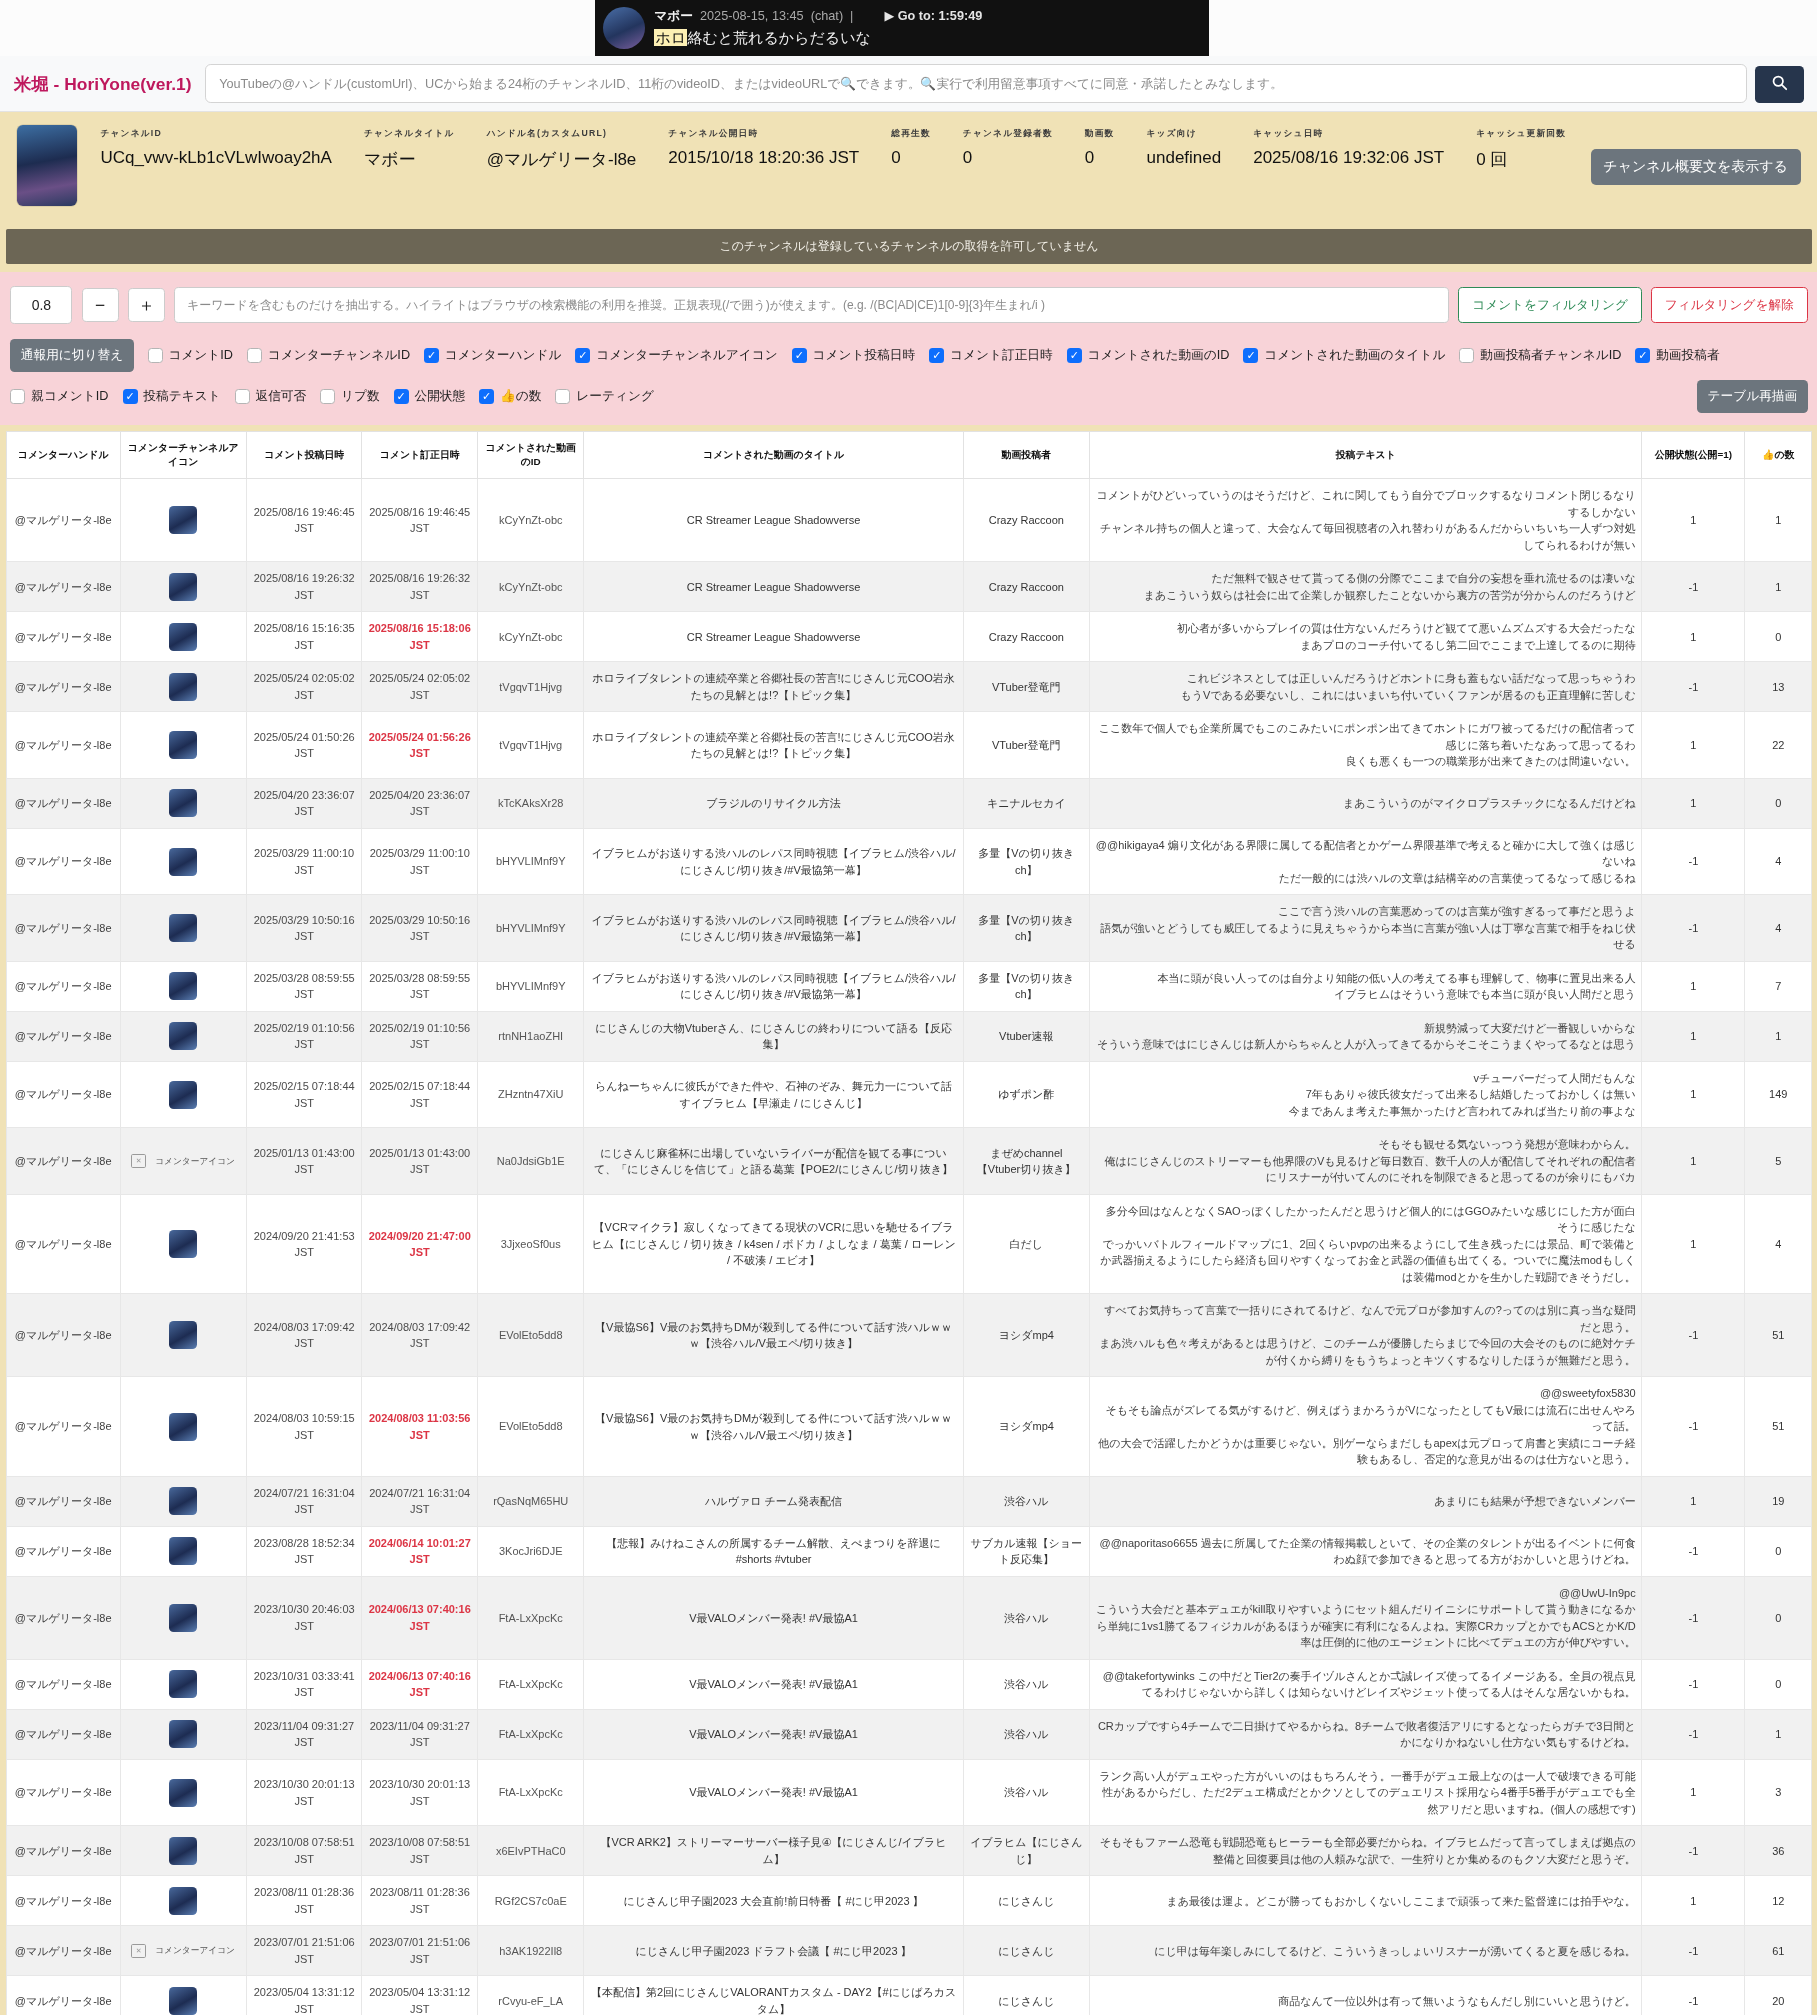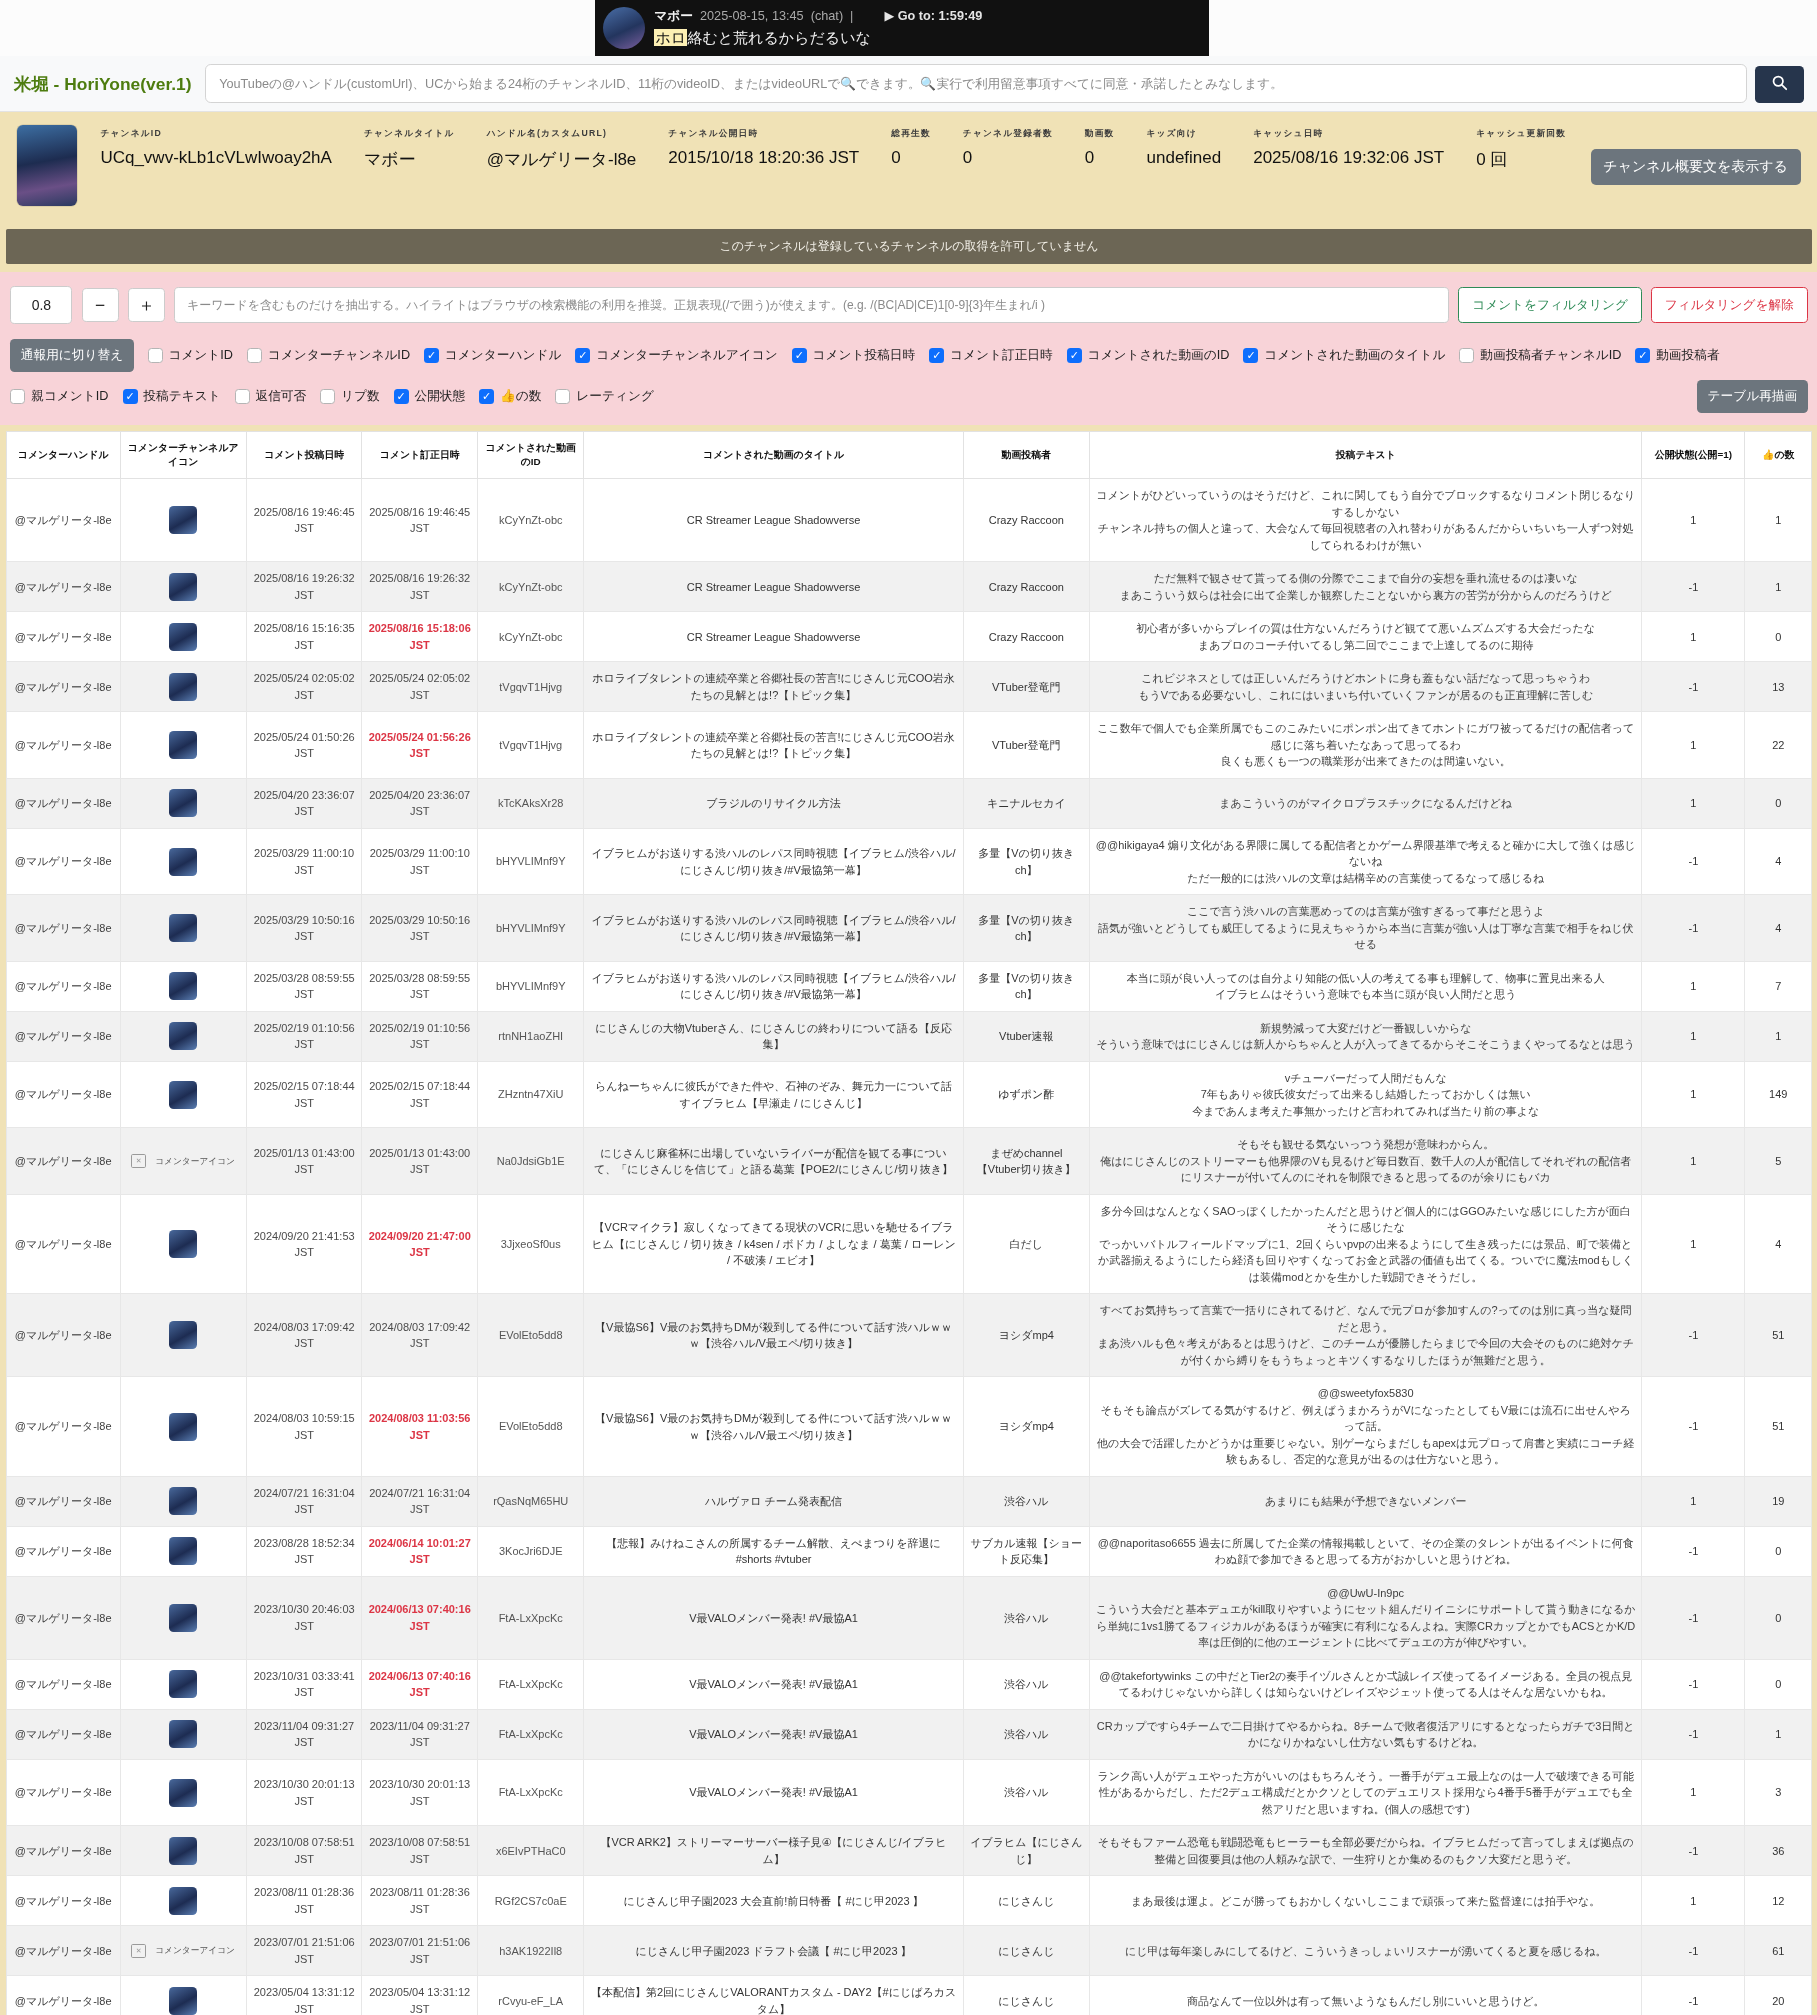--- a/index.html
+++ b/index.html
@@ -11,21 +11,21 @@
   .chat-body{display:flex;flex-direction:column;gap:3.5px;min-width:0;}
   .chat-line1{display:flex;align-items:baseline;gap:7px;font-size:12.7px;}
   .chat-author{color:#f1f1f1;font-weight:bold;}
   .chat-meta{color:#aaaaaa;}
   .chat-sep{color:#aaaaaa;}
   .chat-goto{color:#e5e5e5;font-weight:bold;cursor:pointer;padding-left:24px;}
   .chat-line2{font-size:15px;color:#f1f1f1;}
   .chat-hl{background:#fdf0b4;color:#111;padding:0 1.2px;}
   
   .app-header{background:#f8f9fa;border-bottom:0.6px solid #e3e3e3;display:flex;align-items:center;padding:8px 14px;gap:14px;}
-  .app-title{font-size:17.4px;font-weight:bold;color:#4d7c0f;white-space:nowrap;}
+  .app-title{font-size:17.4px;font-weight:bold;color:#be185d;white-space:nowrap;}
   .search-wrap{flex:1;display:flex;align-items:flex-end;gap:8px;}
   .search-input{flex:1;height:37px;border:0.6px solid #d4d4d4;border-radius:5.8px;background:#ffffff;font-size:12.7px;padding:0 12.7px;color:#333;font-family:inherit;}
   .search-input::placeholder{color:#8a8a8a;}
   .search-btn{width:49px;height:37px;border:none;border-radius:4.6px;background:#26354c;display:flex;align-items:center;justify-content:center;cursor:pointer;}
   
   .channel{display:flex;align-items:flex-start;gap:23px;padding:12.7px 17.4px 19.7px 17.4px;}
   .channel-thumb{width:60px;height:81px;border-radius:5.8px;background:linear-gradient(170deg,#3d6fa3 0%,#1d2c50 45%,#6a4f86 75%,#2a3a60 100%);flex:none;box-shadow:0 0 0 0.6px rgba(0,0,0,.15);}
   .channel-stats{display:flex;flex:1;gap:32px;padding-top:3.5px;}
   .stat{display:flex;flex-direction:column;gap:8px;}
   .stat-label{font-size:8.7px;font-weight:bold;letter-spacing:1.2px;color:#3b3b3b;}
@@ -54,21 +54,21 @@
   table{width:100%;border-collapse:collapse;table-layout:fixed;}
   th{font-size:9.9px;font-weight:bold;color:#111;padding:9.3px 3.5px;border:0.6px solid #e2e2e2;background:#fff;text-align:center;}
   td{font-size:11px;color:#3d3d3d;padding:8px 5.8px;border:0.6px solid #e7e7e7;vertical-align:middle;line-height:1.5;word-wrap:break-word;}
   tbody tr:nth-child(even){background:#f1f1f1;}
   .c-center{text-align:center;}
   .c-date{text-align:center;color:#4a4a4a;}
   .c-date.red{color:#dc3545;font-weight:bold;}
   .c-vid{text-align:center;color:#555;}
   .c-title{text-align:center;color:#333;}
   .c-poster{text-align:center;color:#333;}
-  .c-text{text-align:center;white-space:pre-line;color:#3d3d3d;}
+  .c-text{text-align:right;white-space:pre-line;color:#3d3d3d;}
   .c-num{text-align:center;color:#333;}
   .avatar{width:28px;height:28px;border-radius:4.6px;margin:0 auto;background:linear-gradient(150deg,#49699c 0%,#1d2c52 55%,#5b7fb4 100%);}
   .icon-broken{display:flex;align-items:center;justify-content:center;gap:9px;color:#555;font-size:8.7px;}
   .icon-broken .bi{width:12.7px;height:11.6px;border:1.2px solid #9a9a9a;border-radius:1.7px;display:inline-flex;align-items:center;justify-content:center;font-size:7px;color:#9a9a9a;flex:none;}
 </style>
 </head>
 <body>
 
 <div class="top-strip">
   <div class="chat-overlay">

